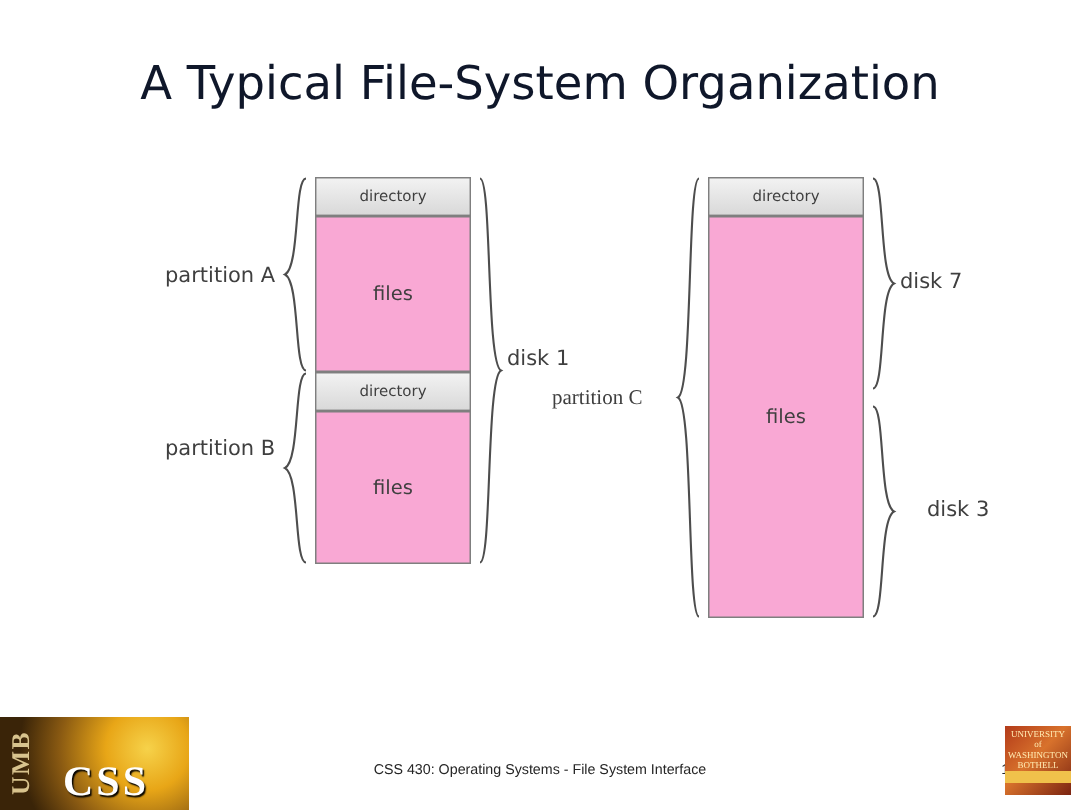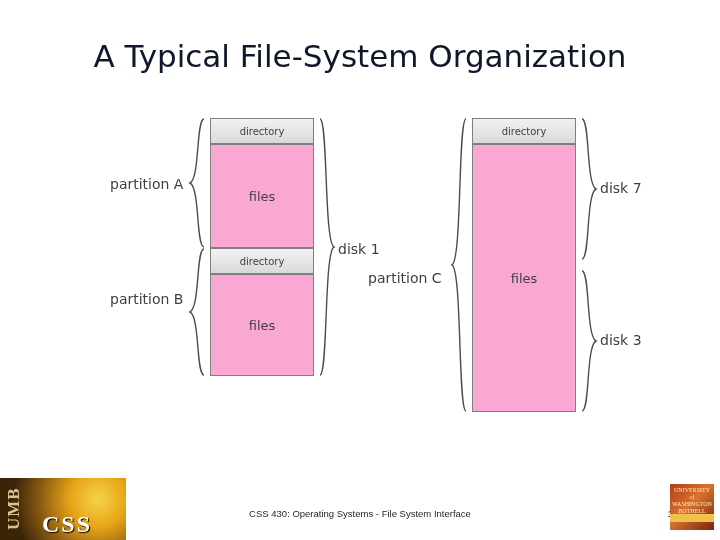--- a/index.html
+++ b/index.html
@@ -116,21 +116,21 @@
     transform-origin: left top;
     letter-spacing: 1px;
     white-space: nowrap;
     top: 52px;
     left: 4px;
   }
   .logo-left .css {
     position: absolute;
     left: 42px;
     bottom: 2px;
-    font-size: 24px;
+    font-size: 28px;
     font-weight: bold;
     color: #ffffff;
     font-family: "Liberation Serif", serif;
     letter-spacing: 2px;
     text-shadow: 1px 1px 1px #000;
   }
   .logo-right {
     position: absolute;
     right: 6px;
     top: 484px;
@@ -180,40 +180,40 @@
   <div class="lbl" style="left:0px; top:72px;">partition A</div>
 
   <svg class="brace" style="left:78px; top:144px;" width="18" height="128">
     <path d="M16 1 C8 1 12 59 2 64 C12 69 8 127 16 127" fill="none" stroke="#4d4d4d" stroke-width="1.4"></path>
   </svg>
   <div class="lbl" style="left:0px; top:187px;">partition B</div>
 
   <svg class="brace" style="left:208px; top:14px;" width="18" height="258">
     <path d="M2 1 C10 1 6 124 16 129 C6 134 10 257 2 257" fill="none" stroke="#4d4d4d" stroke-width="1.4"></path>
   </svg>
-  <div class="lbl" style="left:228px; top:137px;">disk 1</div>
+  <div class="lbl" style="left:228px; top:127px;">disk 1</div>
 
   <div class="box dir-box" style="left:362px; top:14px; width:104px; height:26px;">directory</div>
 
   <div class="box files-box" style="left:362px; top:40px; width:104px; height:268px;">files</div>
 
   <svg class="brace" style="left:340px; top:14px;" width="18" height="294">
     <path d="M16 1 C8 1 12 142 2 147 C12 152 8 293 16 293" fill="none" stroke="#4d4d4d" stroke-width="1.4"></path>
   </svg>
-  <div class="lbl" style="left:258px; top:166px;">partition C</div>
+  <div class="lbl" style="left:258px; top:154px;font-family:Liberation Serif, serif;">partition C</div>
 
   <svg class="brace" style="left:470px; top:14px;" width="18" height="142">
     <path d="M2 1 C10 1 6 66 16 71 C6 76 10 141 2 141" fill="none" stroke="#4d4d4d" stroke-width="1.4"></path>
   </svg>
   <div class="lbl" style="left:490px; top:76px;">disk 7</div>
 
   <svg class="brace" style="left:470px; top:166px;" width="18" height="142">
     <path d="M2 1 C10 1 6 66 16 71 C6 76 10 141 2 141" fill="none" stroke="#4d4d4d" stroke-width="1.4"></path>
   </svg>
-  <div class="lbl" style="left:490px; top:228px;">disk 3</div>
+  <div class="lbl" style="left:508px; top:228px;">disk 3</div>
 
 </div>
 
 <div class="footer-text">CSS 430: Operating Systems - File System Interface</div>
 
 <div class="page-number">19</div>
 
 <div class="logo-left">
   <span class="umb">UMB</span>
   <span class="css">CSS</span>

